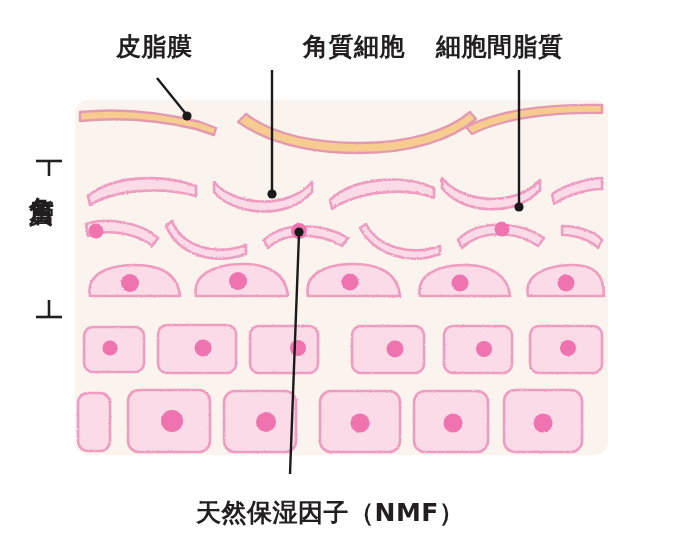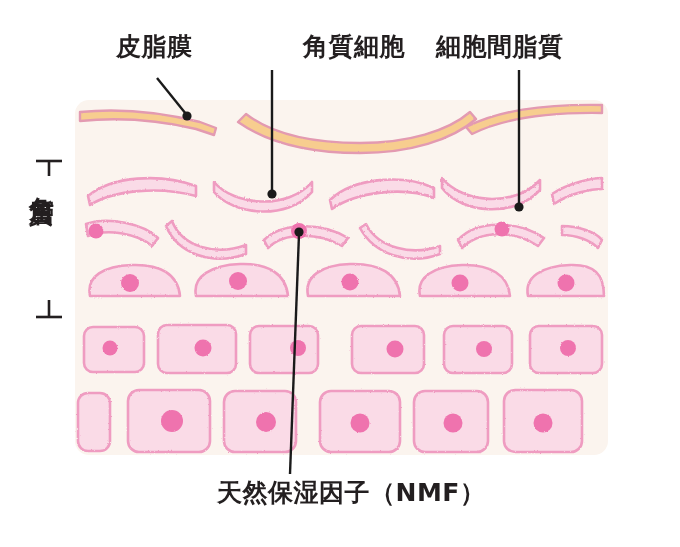--- a/index.html
+++ b/index.html
@@ -33,21 +33,21 @@
     font-family: "DejaVu Sans", "Liberation Sans", sans-serif;
     font-size: 25px;
     font-weight: 700;
     letter-spacing: 0.5px;
     white-space: nowrap;
     line-height: 1.1;
   }
   #label-sebum { left: 116px; top: 33px; }
   #label-corneocyte { left: 255px; top: 33px; margin-left: 48px; }
   #label-intercellular { left: 436px; top: 33px; }
-  #label-nmf { left: 196px; top: 479px; font-size: 25px; margin-left: 21px; }
+  #label-nmf { left: 196px; top: 499px; font-size: 25px; }
   #label-stratum {
     left: 29px;
     top: 177px;
     font-size: 25px;
     writing-mode: vertical-rl;
     text-orientation: upright;
     letter-spacing: 2px;
     line-height: 1;
   }
 </style>

